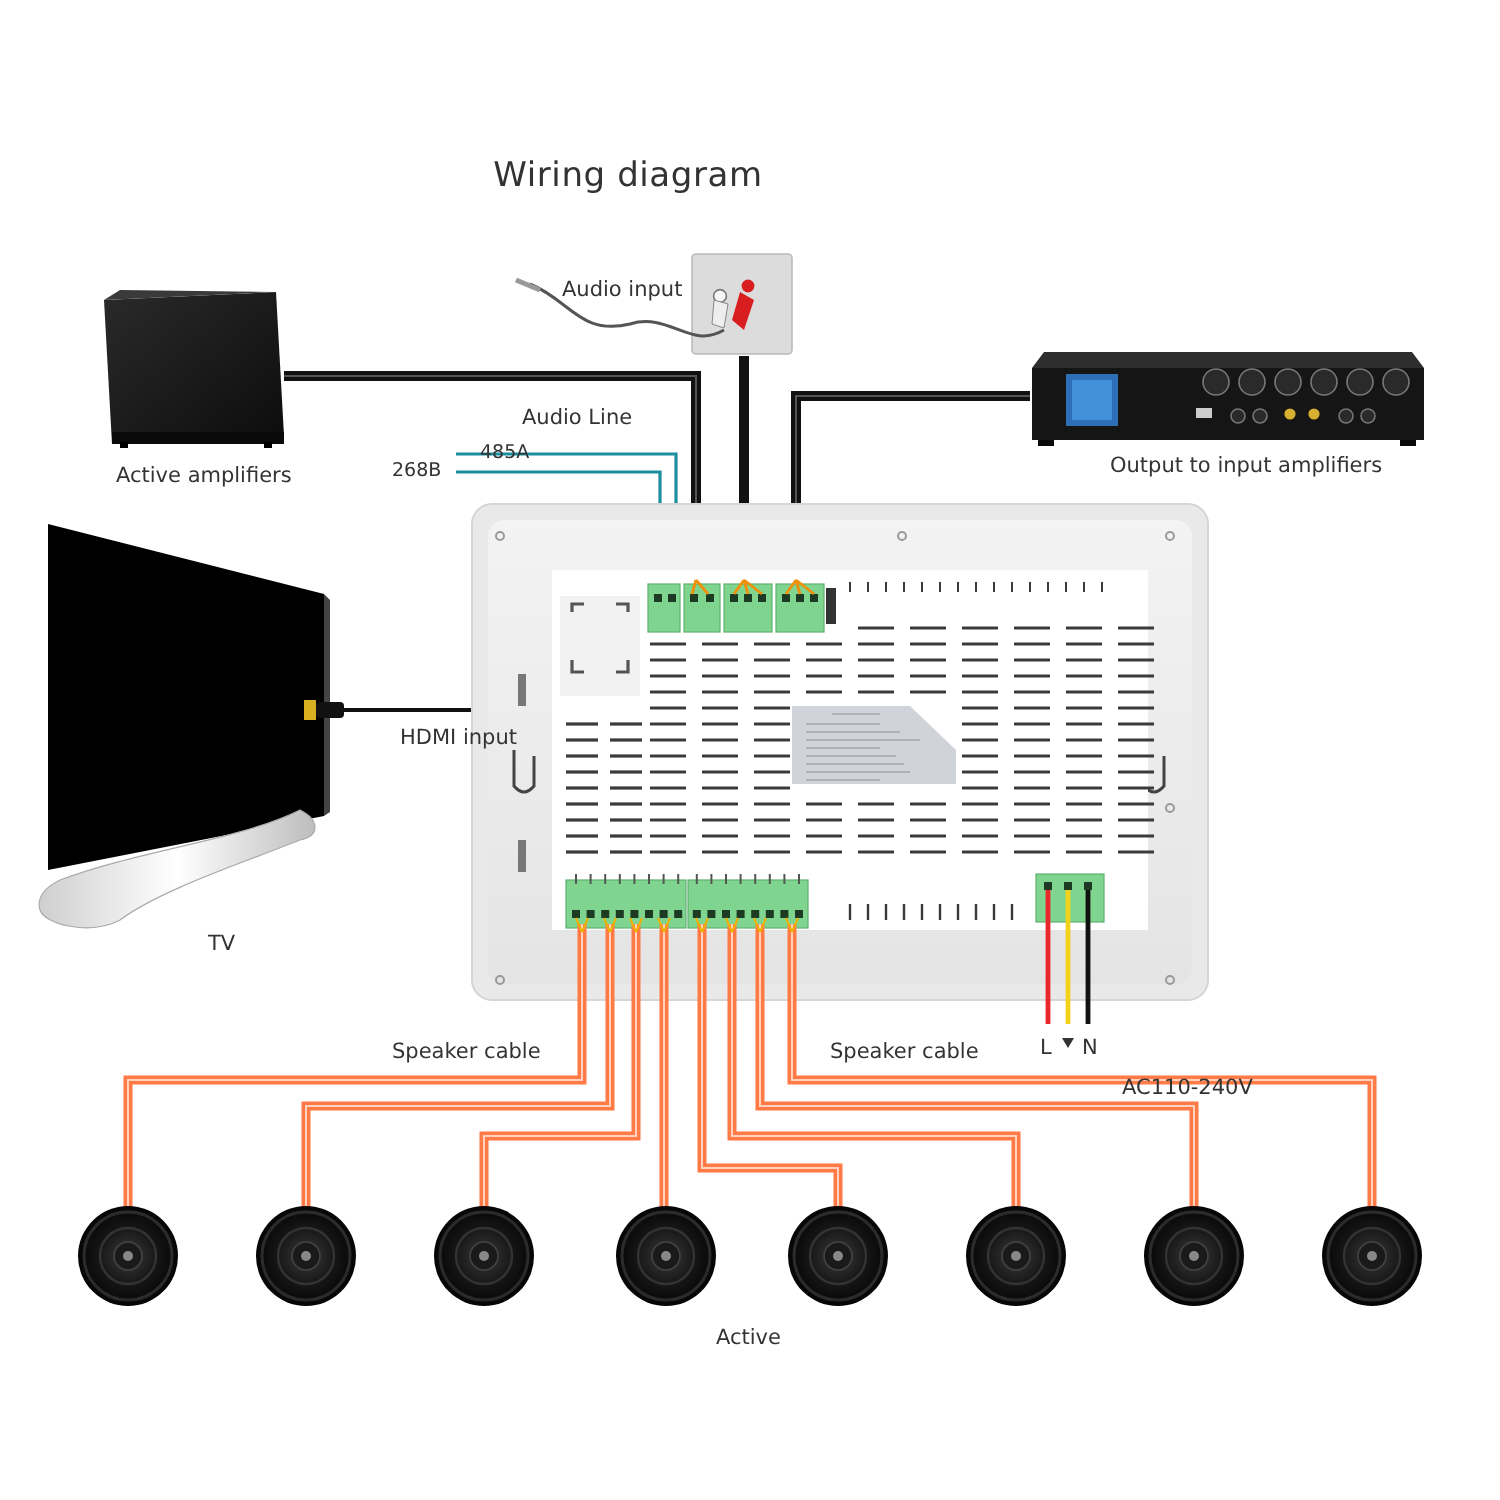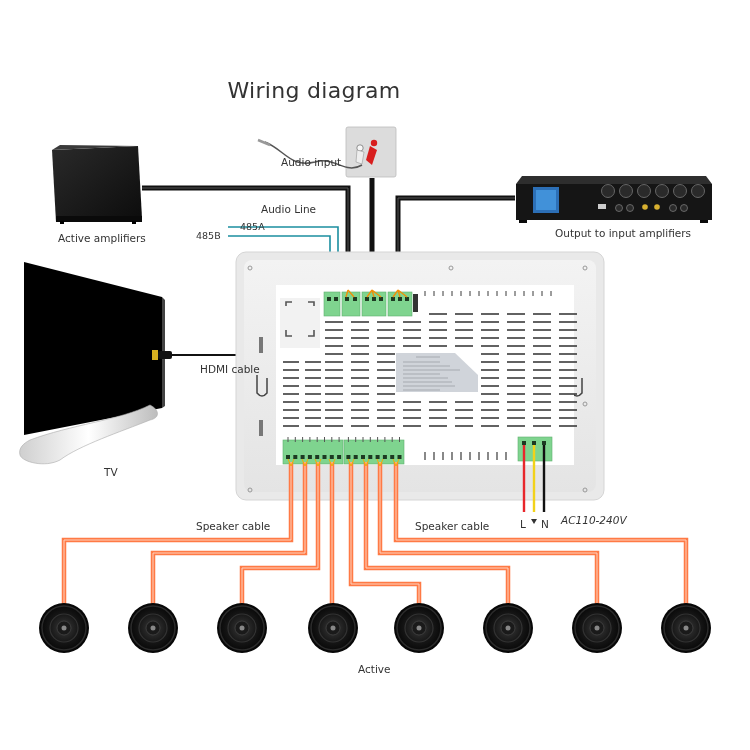--- a/index.html
+++ b/index.html
@@ -1,18 +1,18 @@
 <!DOCTYPE html>
 <html><head>
 <meta charset="utf-8">
 <style>
   html,body{margin:0;padding:0;background:#ffffff;}
   body{width:750px;height:750px;position:relative;overflow:hidden;font-family:"DejaVu Sans","Liberation Sans",sans-serif;color:#333;}
   .lbl{position:absolute;font-size:10.5px;color:#333;white-space:nowrap;}
-  #title{position:absolute;left:0;width:628px;top:78px;text-align:center;font-size:22px;color:#333;letter-spacing:0.3px;}
+  #title{position:absolute;left:0;width:628px;top:78px;text-align:center;font-size:17px;color:#333;letter-spacing:0.3px;}
   svg#diagram{position:absolute;left:0;top:0;}
 </style>
 </head>
 <body>
 
 <div id="title">Wiring diagram</div>
 
 <svg id="diagram" width="750" height="750" viewBox="0 0 750 750">
   <defs>
     <radialGradient id="spkGrad" cx="50%" cy="50%" r="50%">
@@ -491,26 +491,26 @@
       <g>
         <circle cx="686" cy="628" r="25" fill="url(#spkGrad)"></circle>
         <circle cx="686" cy="628" r="22" fill="none" stroke="#2b2b2b" stroke-width="1.5"></circle>
         <circle cx="686" cy="628" r="14" fill="none" stroke="#333" stroke-width="1.2"></circle>
         <circle cx="686" cy="628" r="7" fill="#1a1a1a" stroke="#444" stroke-width="0.8"></circle>
         <circle cx="686" cy="628" r="2.5" fill="#888"></circle>
       </g>
     </g>
 </svg>
 
-<div class="lbl" style="left:281px;top:139px;margin-top:17px;">Audio input</div>
+<div class="lbl" style="left:281px;top:139px;">Audio input</div>
 <div class="lbl" style="left:261px;top:203px;">Audio Line</div>
 <div class="lbl" style="left:58px;top:232px;">Active amplifiers</div>
 <div class="lbl" style="left:555px;top:227px;">Output to input amplifiers</div>
 <div class="lbl" style="left:196px;top:221px;font-size:9.5px;margin-left:44px;">485A</div>
-<div class="lbl" style="left:196px;top:230px;font-size:9.5px;">485B</div>
-<div class="lbl" style="left:200px;top:363px;">HDMI cable</div>
+<div class="lbl" style="left:196px;top:230px;font-size:9.5px;">268B</div>
+<div class="lbl" style="left:200px;top:363px;">HDMI input</div>
 <div class="lbl" style="left:104px;top:466px;">TV</div>
 <div class="lbl" style="left:196px;top:520px;">Speaker cable</div>
 <div class="lbl" style="left:415px;top:520px;">Speaker cable</div>
 <div class="lbl" style="left:520px;top:518px;">L</div>
 <div class="lbl" style="left:541px;top:518px;">N</div>
-<div class="lbl" style="left:561px;top:514px;font-style:italic;">AC110-240V</div>
+<div class="lbl" style="left:561px;top:538px;">AC110-240V</div>
 <div class="lbl" style="left:358px;top:663px;">Active</div>
 
 </body></html>

